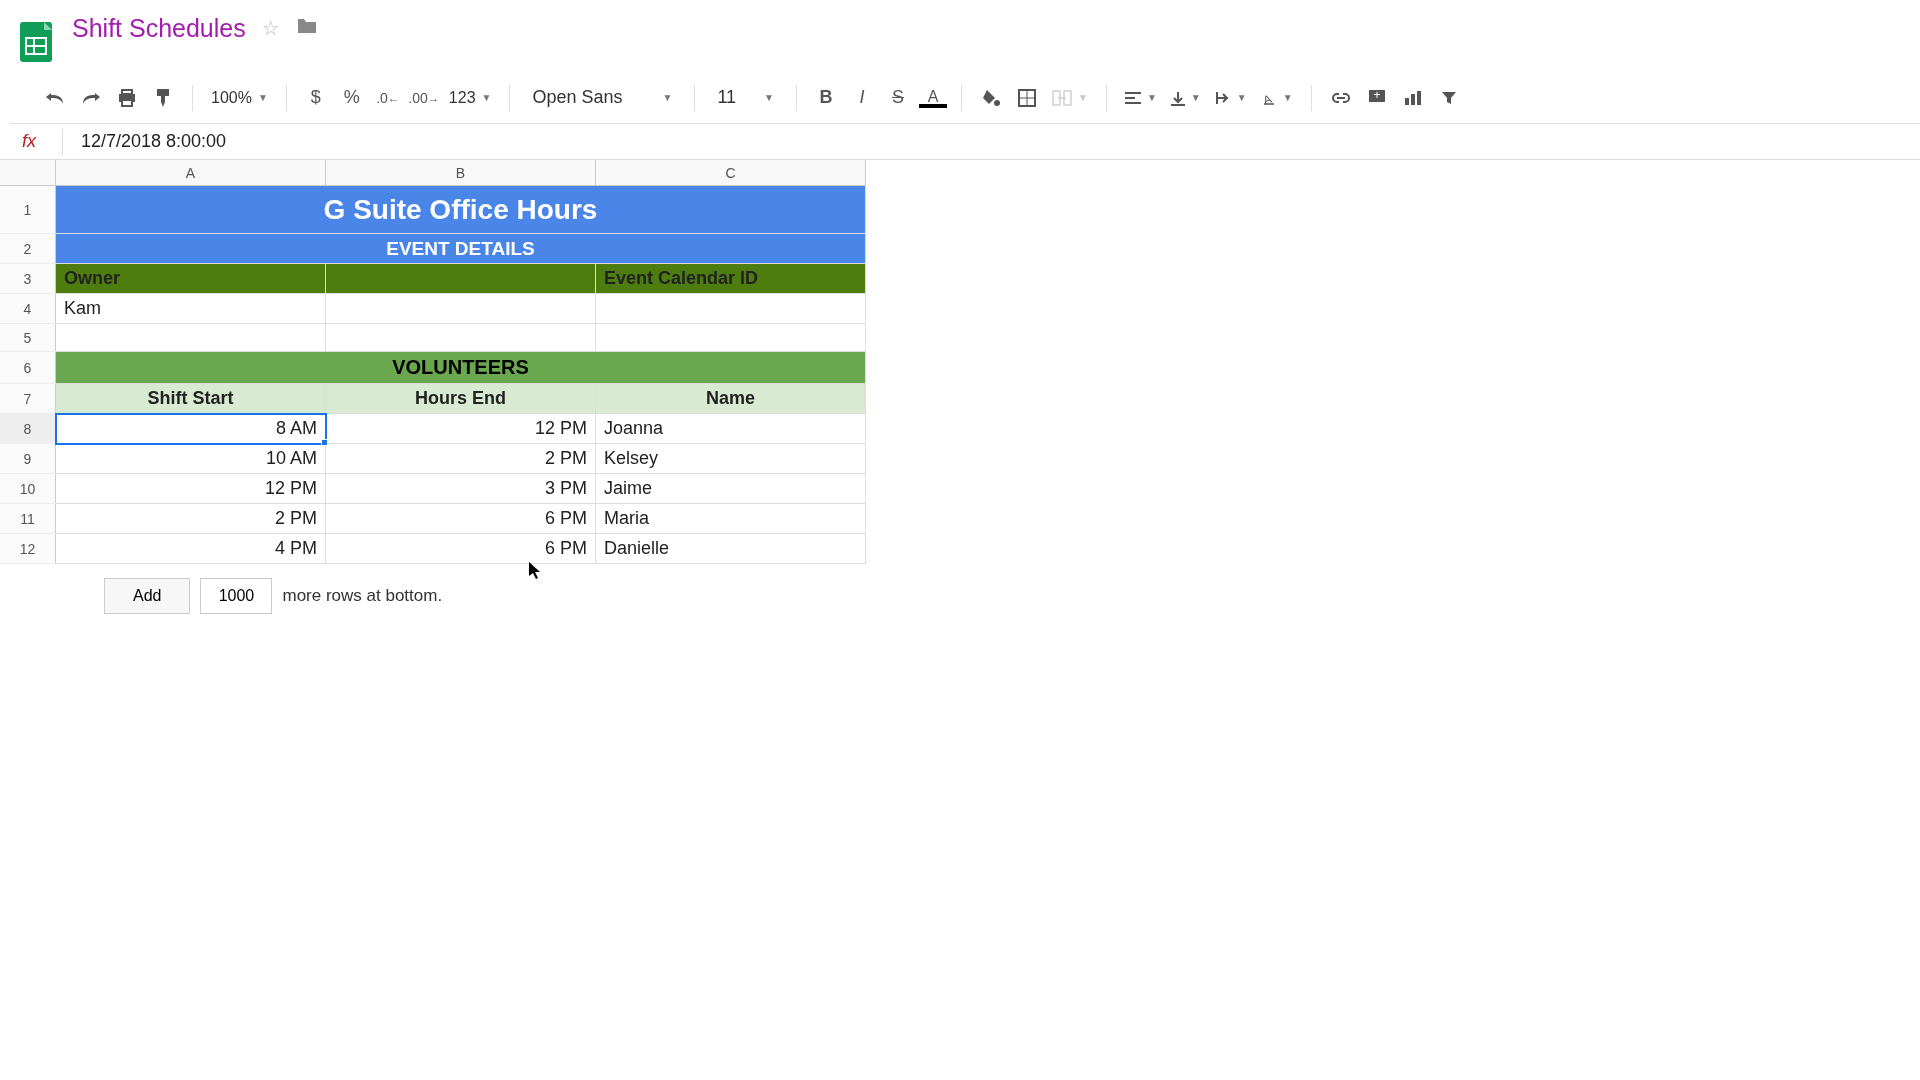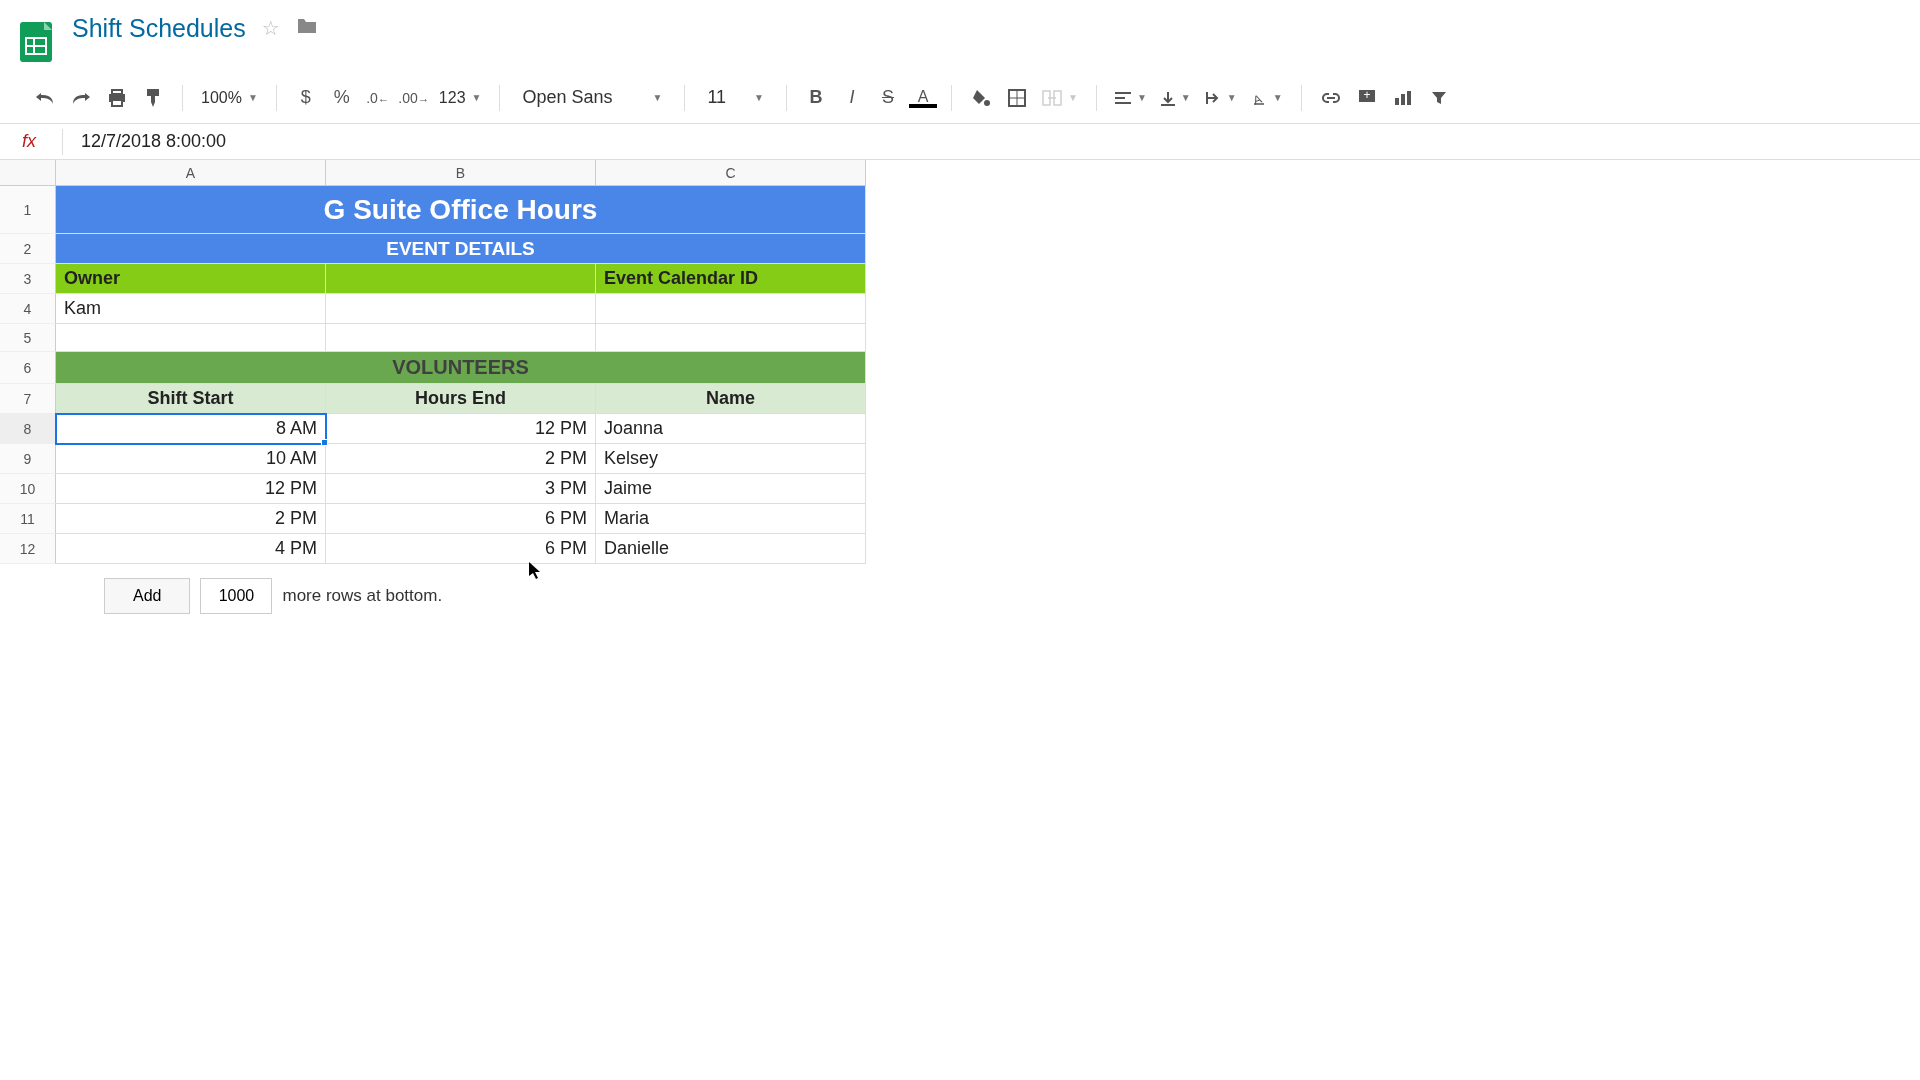--- a/index.html
+++ b/index.html
@@ -3,28 +3,28 @@
 <meta charset="utf-8">
 <style>
   * { box-sizing: border-box; margin: 0; padding: 0; }
   body { font-family: Arial, sans-serif; background: #fff; color: #222; user-select: none; }
   
   .header { display: flex; align-items: flex-start; padding: 10px 10px 0 10px; gap: 10px; }
   .logo { width: 52px; height: 52px; display: flex; align-items: center; justify-content: center; margin-top: 6px; }
   .logo svg { width: 44px; height: 44px; }
   .title-area { flex: 1; }
   .title-row { display: flex; align-items: center; gap: 16px; height: 36px; }
-  .doc-title { font-size: 25px; color: #0369a1; font-weight: 400; }
+  .doc-title { font-size: 25px; color: #a21caf; font-weight: 400; }
   .star-icon { color: #bbb; font-size: 20px; cursor: pointer; }
   .folder-icon { color: #888; font-size: 20px; cursor: pointer; }
   .menu-bar { display: flex; align-items: center; gap: 22px; margin-top: 6px; font-size: 20px; color: #333; }
   .menu-item { cursor: pointer; }
   .saved-status { color: #888; text-decoration: underline; cursor: pointer; }
   
-  .toolbar { display: flex; align-items: center; padding: 10px 20px 6px 30px; border-bottom: 1px solid #ddd; gap: 6px; height: 56px; }
+  .toolbar { display: flex; align-items: center; padding: 10px 20px 6px 30px; border-bottom: 1px solid #ddd; gap: 6px; height: 56px; margin-left: 10px; }
   .tb-btn { width: 30px; height: 30px; display: flex; align-items: center; justify-content: center; color: #555; cursor: pointer; border-radius: 3px; }
   .tb-sep { width: 1px; height: 26px; background: #ddd; margin: 0 8px; }
   .zoom-select { display: flex; align-items: center; gap: 6px; padding: 0 4px; cursor: pointer; color: #333; font-size: 16px; }
   .caret { font-size: 10px; color: #777; }
   .font-select { display: flex; align-items: center; gap: 40px; padding: 0 8px; cursor: pointer; font-size: 18px; color: #333; }
   .size-select { display: flex; align-items: center; gap: 28px; padding: 0 8px; cursor: pointer; font-size: 18px; color: #333; }
   .color-bar { width: 28px; height: 4px; background: #000; margin-top: -2px; }
   .text-color { display: flex; flex-direction: column; align-items: center; cursor: pointer; }
   
   .formula-bar { display: flex; align-items: center; height: 36px; border-bottom: 1px solid #ddd; padding-left: 22px; }
@@ -52,22 +52,22 @@
   .r9 .row-h, .r9 .cell { height: 30px; }
   .r10 .row-h, .r10 .cell { height: 30px; }
   .r11 .row-h, .r11 .cell { height: 30px; }
   .r12 .row-h, .r12 .cell { height: 30px; }
   .r13 .row-h, .r13 .cell { height: 28px; }
   .r14 .row-h, .r14 .cell { height: 28px; }
   
   .blue-banner { background: #4a86e8; color: #fff; font-weight: bold; justify-content: center; }
   .r1 .blue-banner { font-size: 28px; }
   .r2 .blue-banner { font-size: 19px; }
-  .light-blue { background: #84cc16; font-weight: bold; }
-  .green-banner { background: #6aa84f; color: #404040; font-weight: bold; justify-content: center; font-size: 20px; }
+  .light-blue { background: #4d7c0f; font-weight: bold; }
+  .green-banner { background: #6aa84f; color: #000000; font-weight: bold; justify-content: center; font-size: 20px; }
   .light-green { background: #d9ead3; font-weight: bold; justify-content: center; }
   .right-align { justify-content: flex-end; }
   
   .selected-cell { outline: 2px solid #1a73e8; outline-offset: -1px; position: relative; z-index: 2; }
   .selection-handle { position: absolute; right: -3px; bottom: -3px; width: 7px; height: 7px; background: #1a73e8; border: 1px solid #fff; z-index: 3; }
   
   .bottom-bar { display: flex; align-items: center; gap: 10px; padding: 14px 60px; margin-left: 44px; }
   .add-btn { padding: 8px 28px; border: 1px solid #ccc; background: #f7f7f7; cursor: pointer; font-size: 16px; }
   .row-count-input { width: 72px; padding: 8px; border: 1px solid #ccc; text-align: center; font-size: 16px; }
   .more-rows-label { font-size: 17px; color: #333; }

